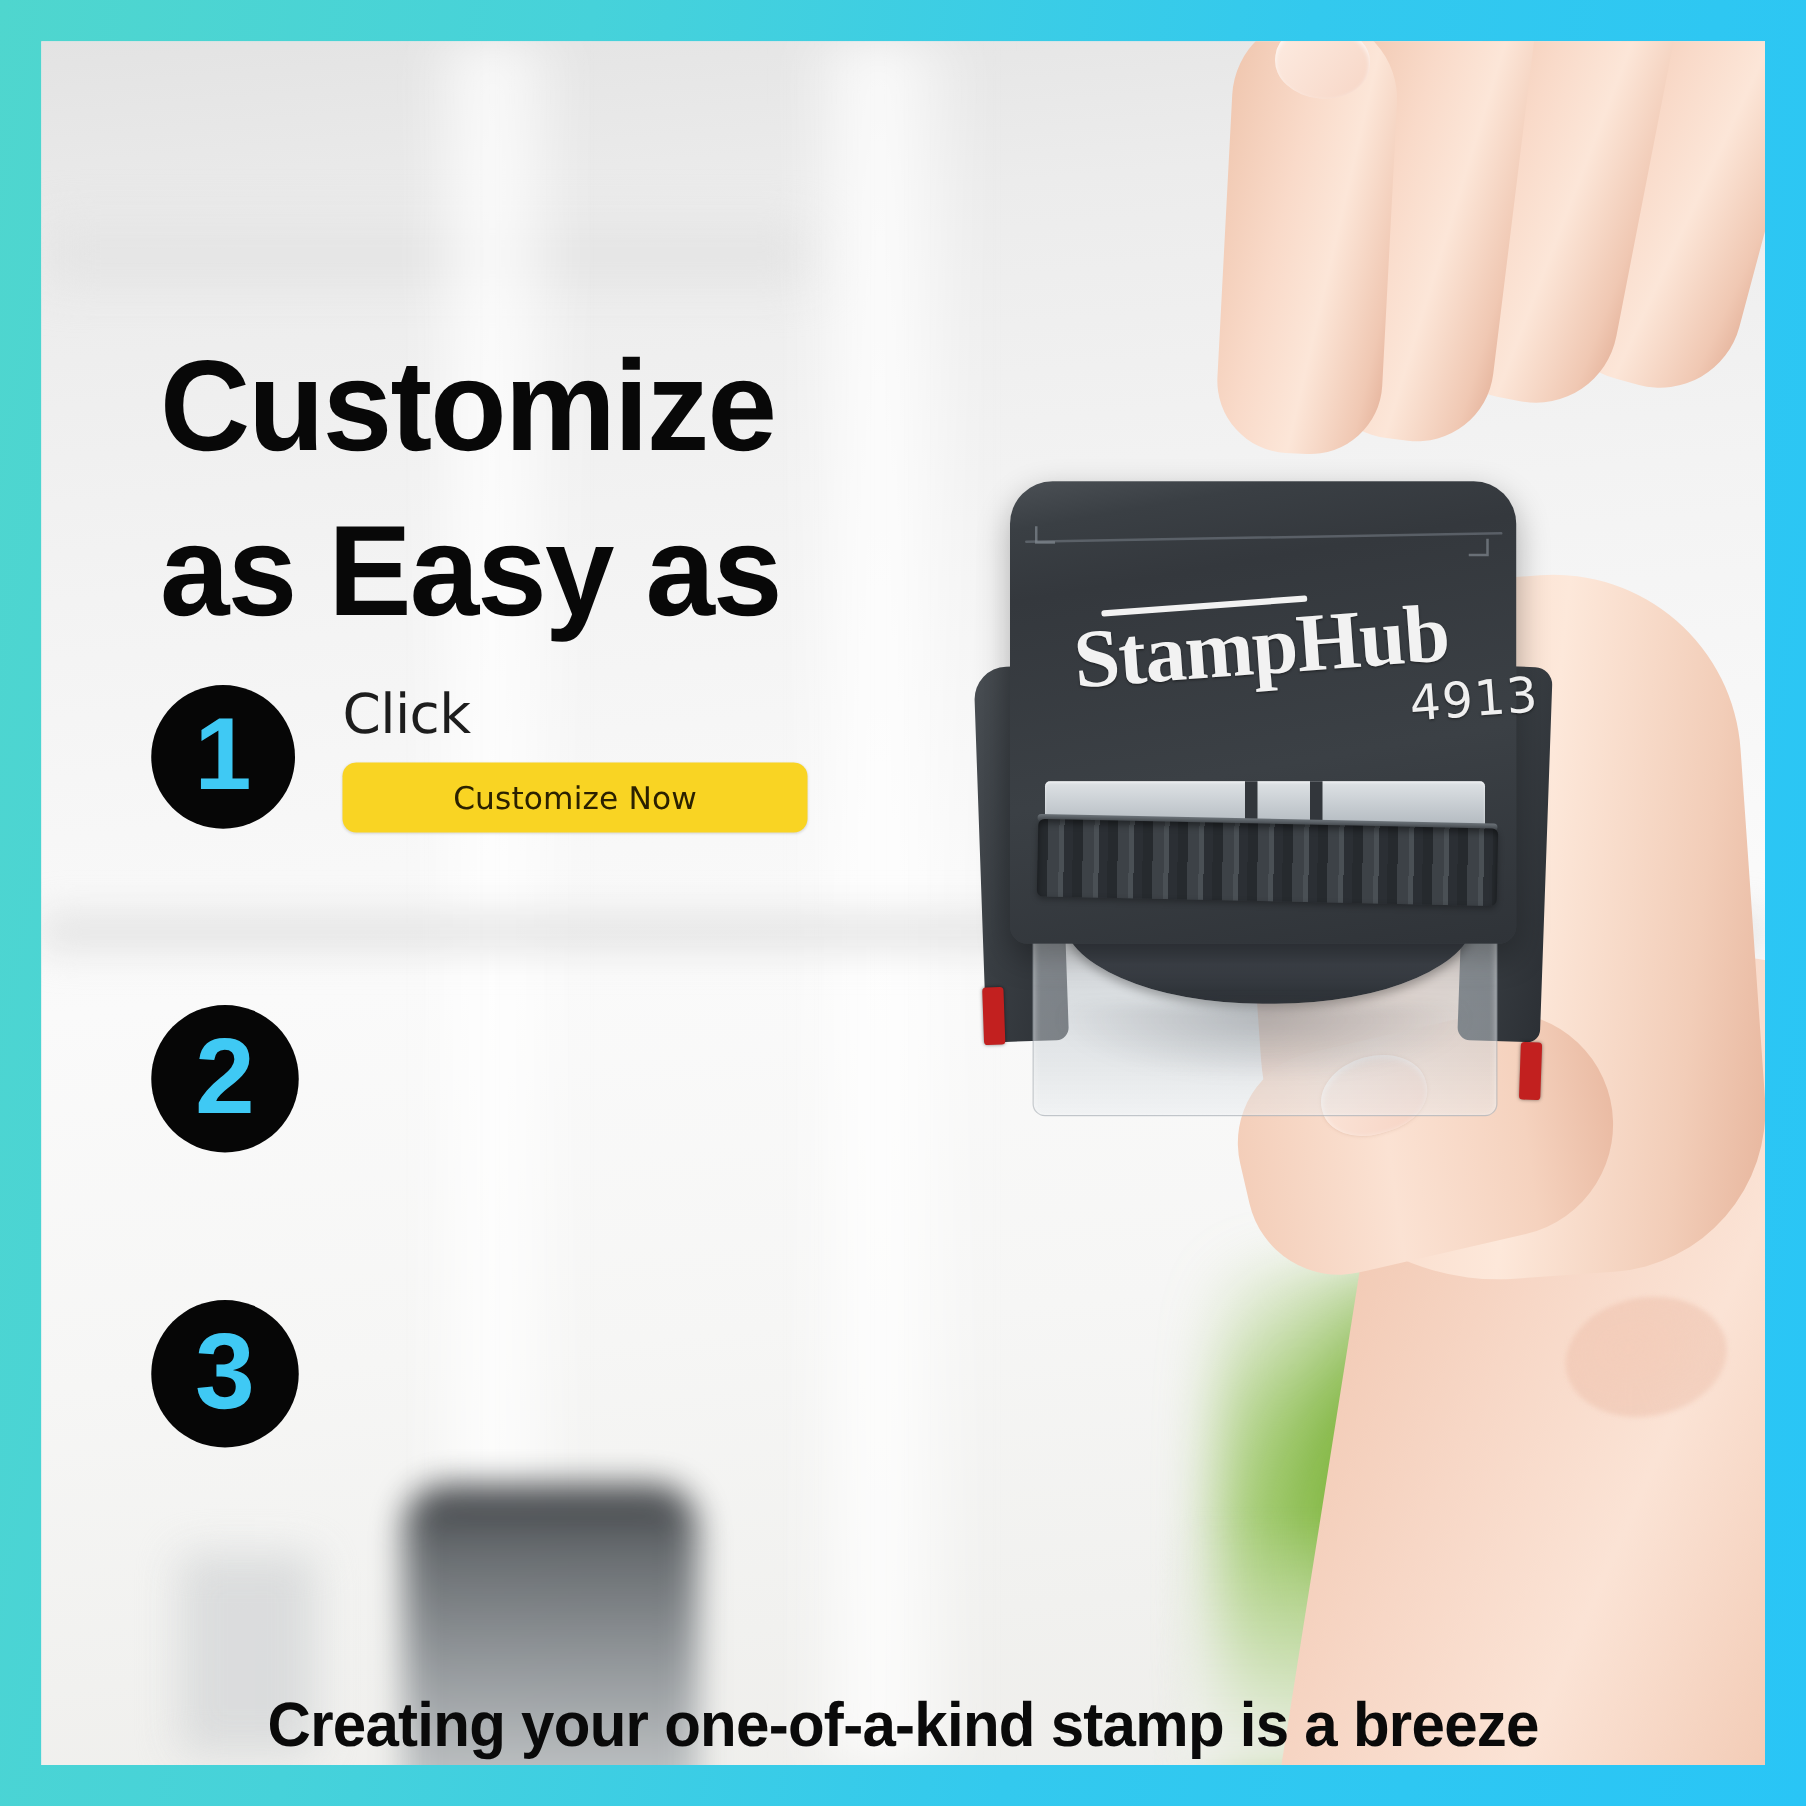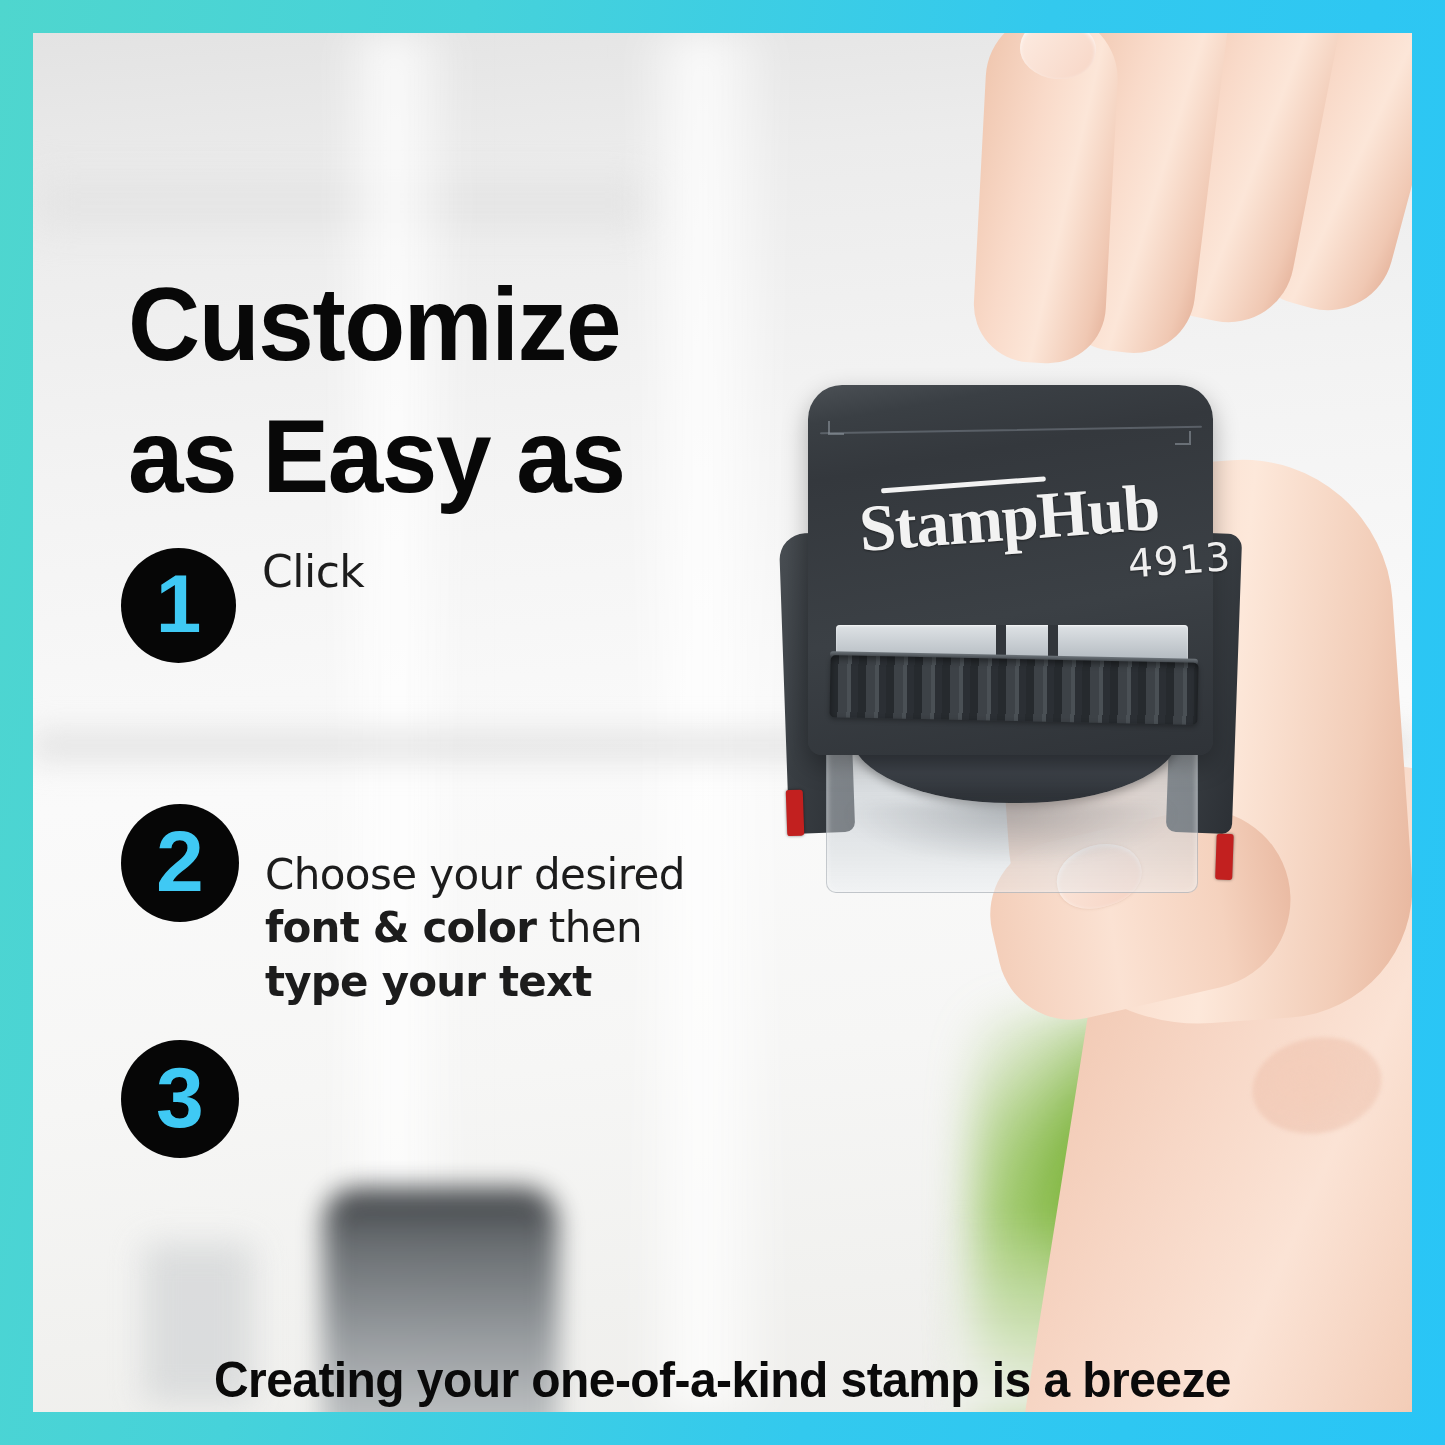--- a/index.html
+++ b/index.html
@@ -104,21 +104,21 @@
     background:#060606;
     display:flex;align-items:center;justify-content:center;
     color:#3FC9F4;
     font-family:"Liberation Sans Narrow","Liberation Sans", sans-serif;
     font-weight:700;font-size:82px;line-height:1;
     letter-spacing:0;
     padding-bottom:4px;
   }
   .step-2 .badge, .step-3 .badge{width:118px;height:118px;font-size:86px;}
 
-  .step-body{margin-left:26px;padding-top:2px;}
+  .step-body{margin-left:38px;padding-top:2px;}
 
   .click-label{
     font-family:"DejaVu Sans", sans-serif;
     font-size:44px;font-weight:400;color:#1d1d1d;
     line-height:1;letter-spacing:-.5px;
   }
 
   .cta{
     margin-top:16px;
     width:372px;height:56px;
@@ -397,28 +397,26 @@
 
     <h1 class="headline" data-interactable="false">Customize
 as Easy as</h1>
 
     <div class="steps" data-interactable="false">
 
       <div class="step step-1" data-interactable="false">
         <div class="badge" data-interactable="false">1</div>
         <div class="step-body" data-interactable="false">
           <div class="click-label" data-interactable="false">Click</div>
+          <button class="cta" data-interactable="true">Customize Now</button>
         </div>
       </div>
 
       <div class="step step-2" data-interactable="false">
         <div class="badge" data-interactable="false">2</div>
-        <div class="step-body" data-interactable="false">
-          <p class="step-text" data-interactable="false"><span>Choose your desired </span><b>font &amp; color</b><span> then </span><b>type your text</b></p>
-        </div>
       </div>
 
       <div class="step step-3" data-interactable="false">
         <div class="badge" data-interactable="false">3</div>
       </div>
 
     </div>
 
     <div class="tagline" data-interactable="false">Creating your one-of-a-kind stamp is a breeze</div>
 

